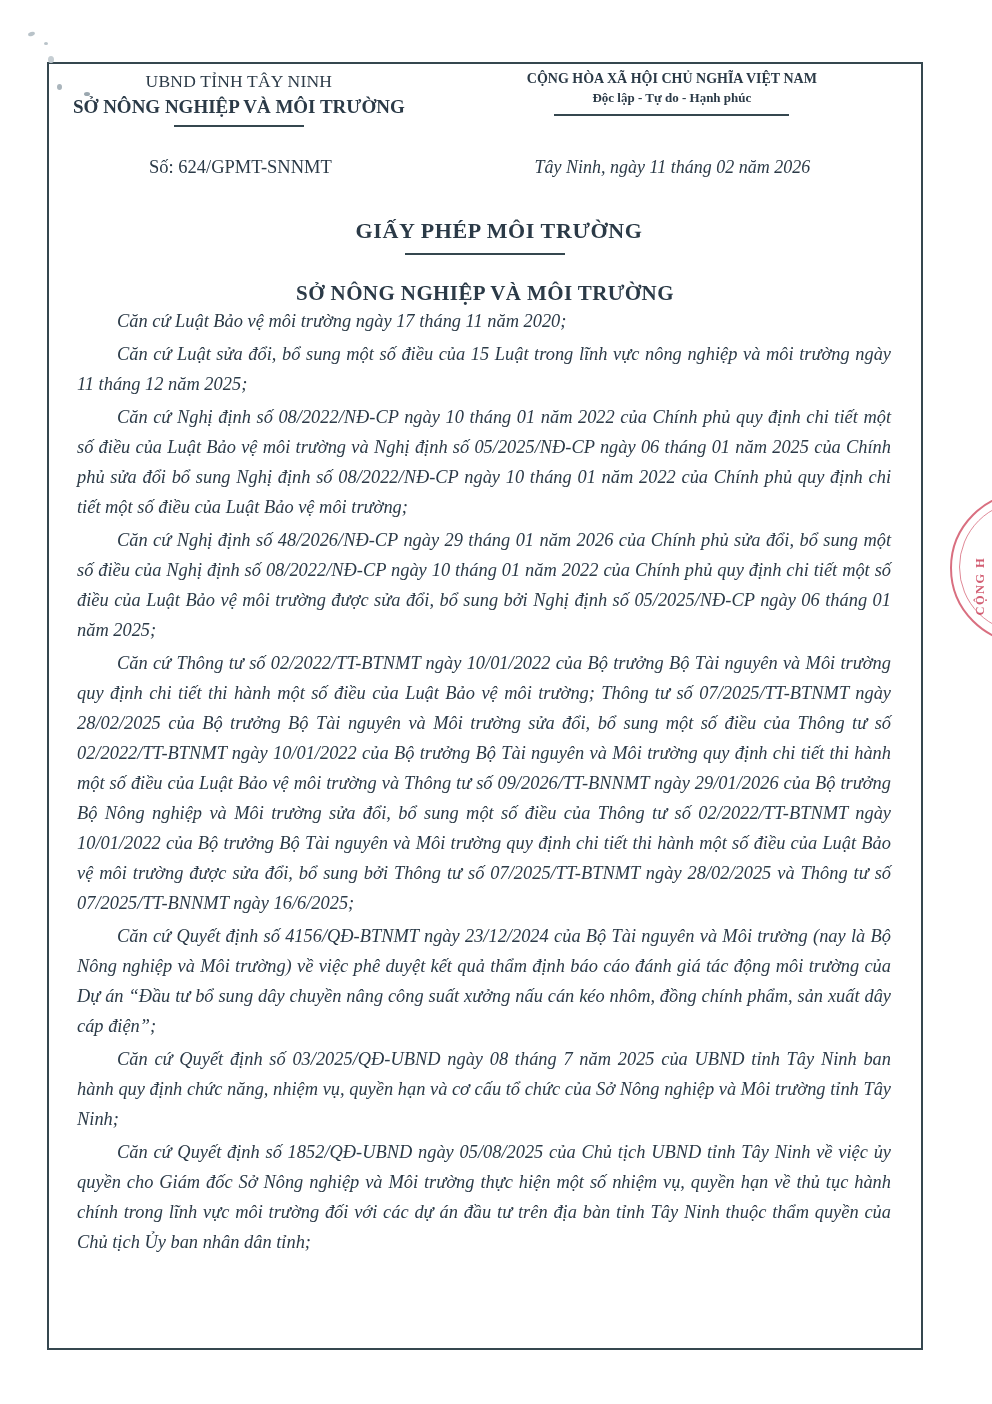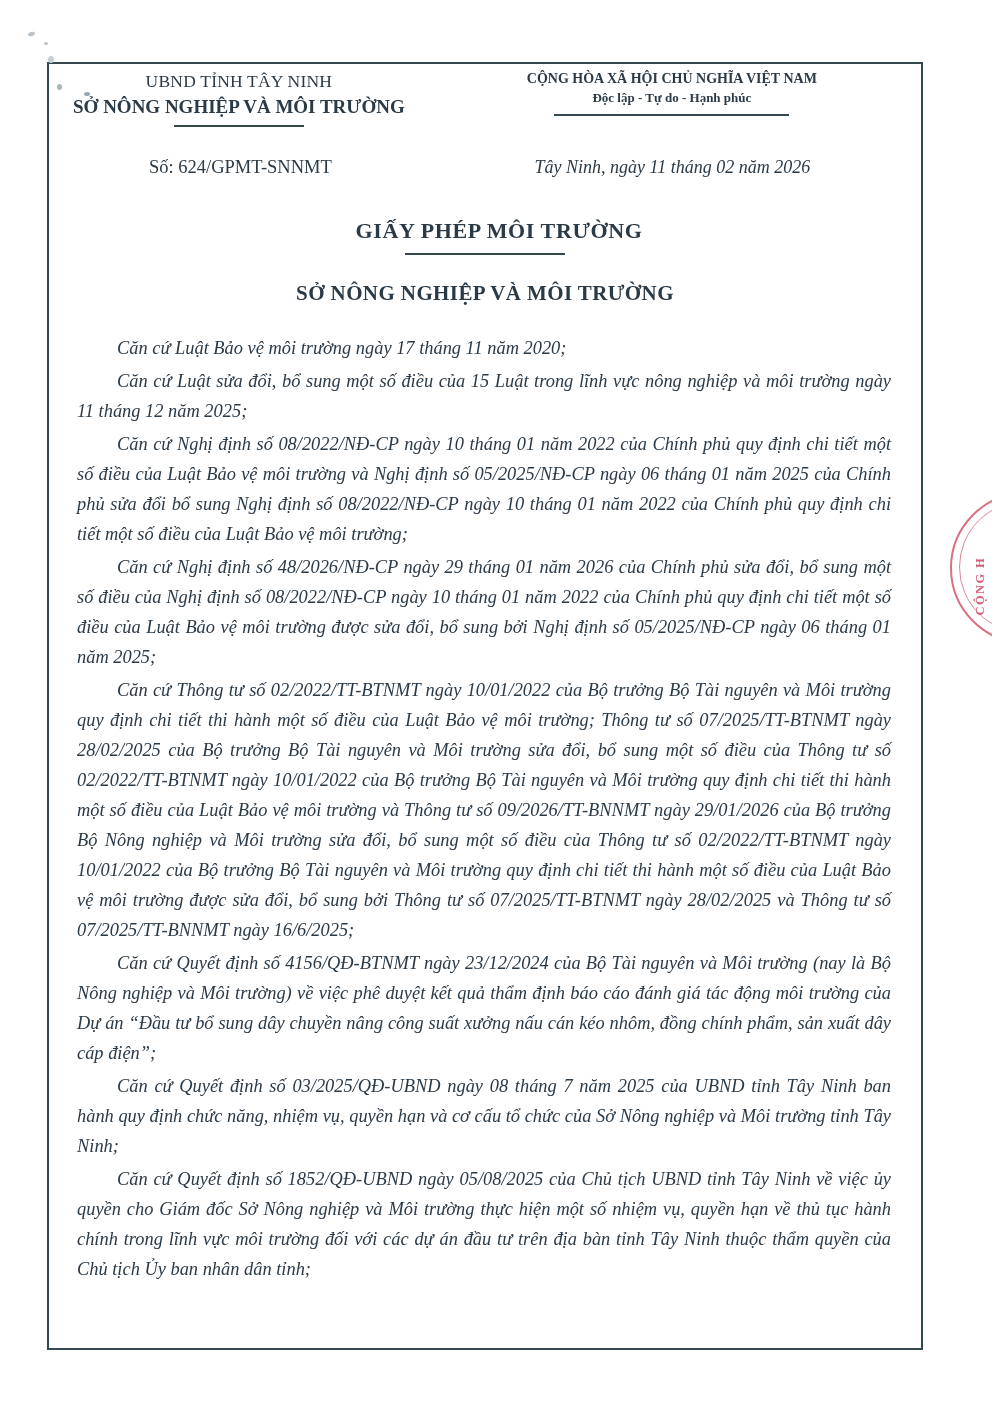--- a/index.html
+++ b/index.html
@@ -139,21 +139,20 @@
   }
   .sub-title {
     font-size: 21px;
     font-weight: bold;
     letter-spacing: 0.4px;
     margin-top: 26px;
   }
 
   
   .body-block {
-    margin-top: 27px;
     padding: 0 32px 0 30px;
   }
   .para {
     font-size: 18.4px;
     font-style: italic;
     line-height: 1.63;
     text-align: justify;
     text-indent: 40px;
     margin: 0 0 3px 0;
     -webkit-hyphens: none;

